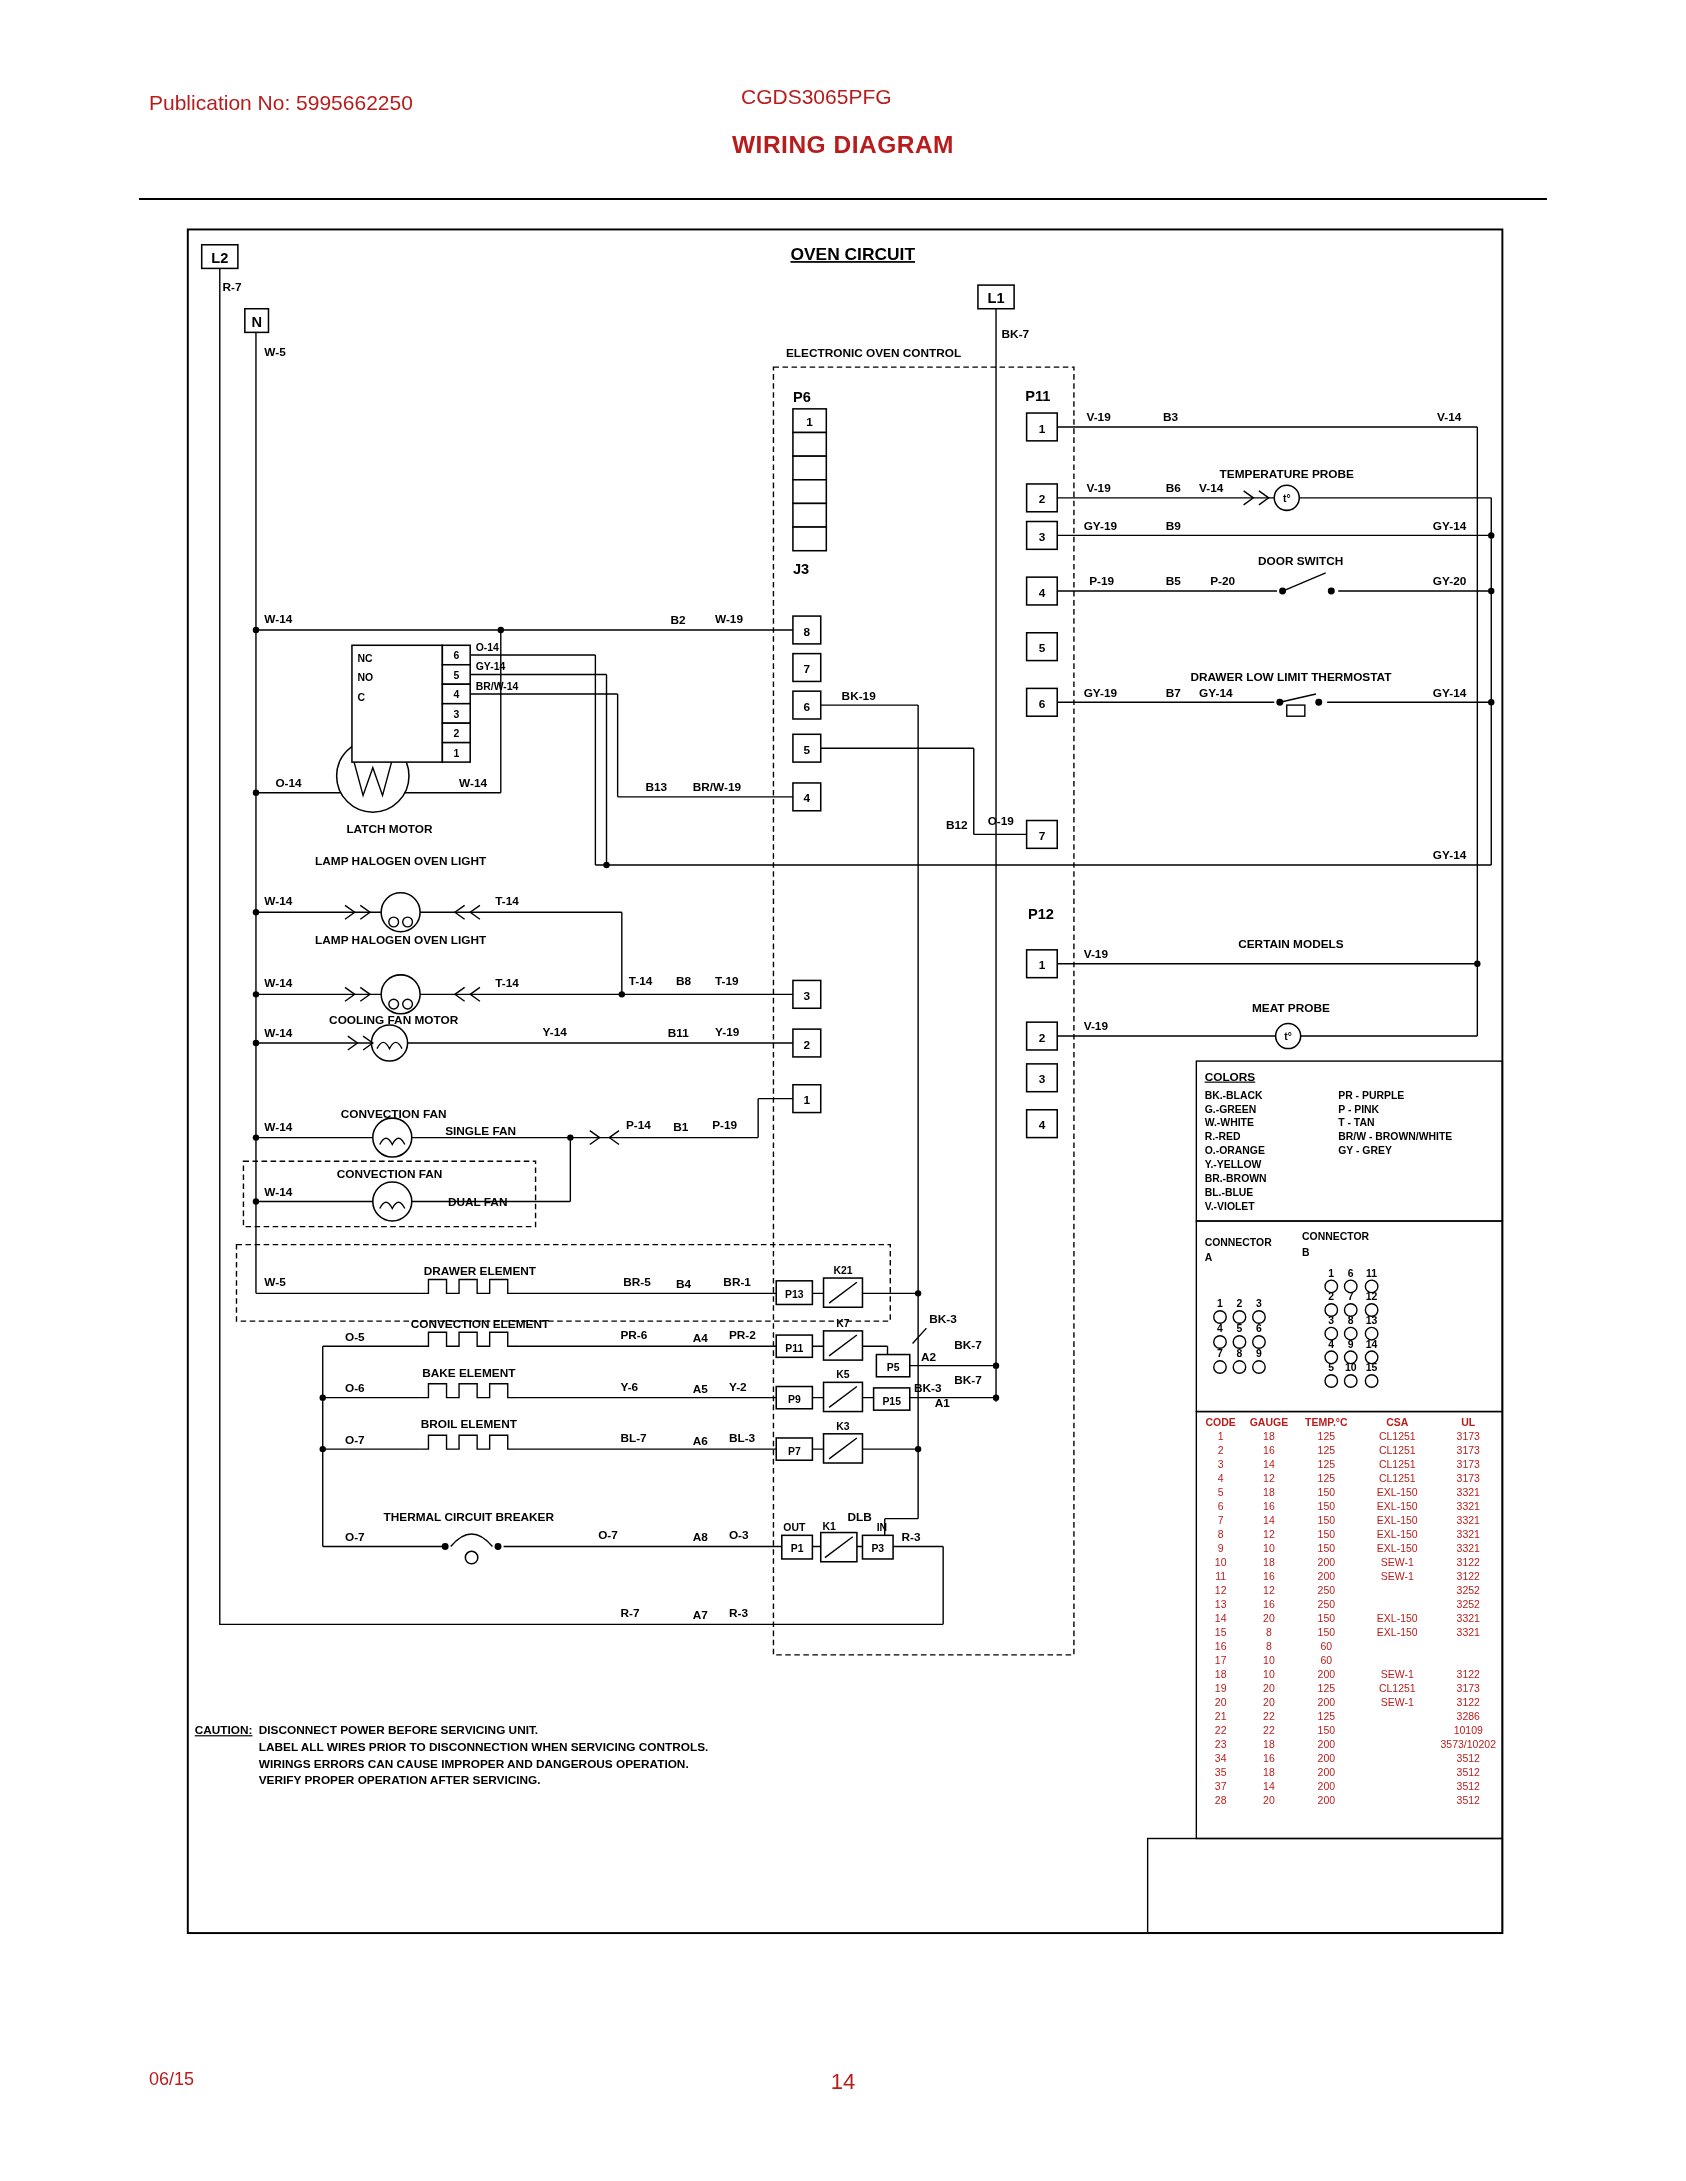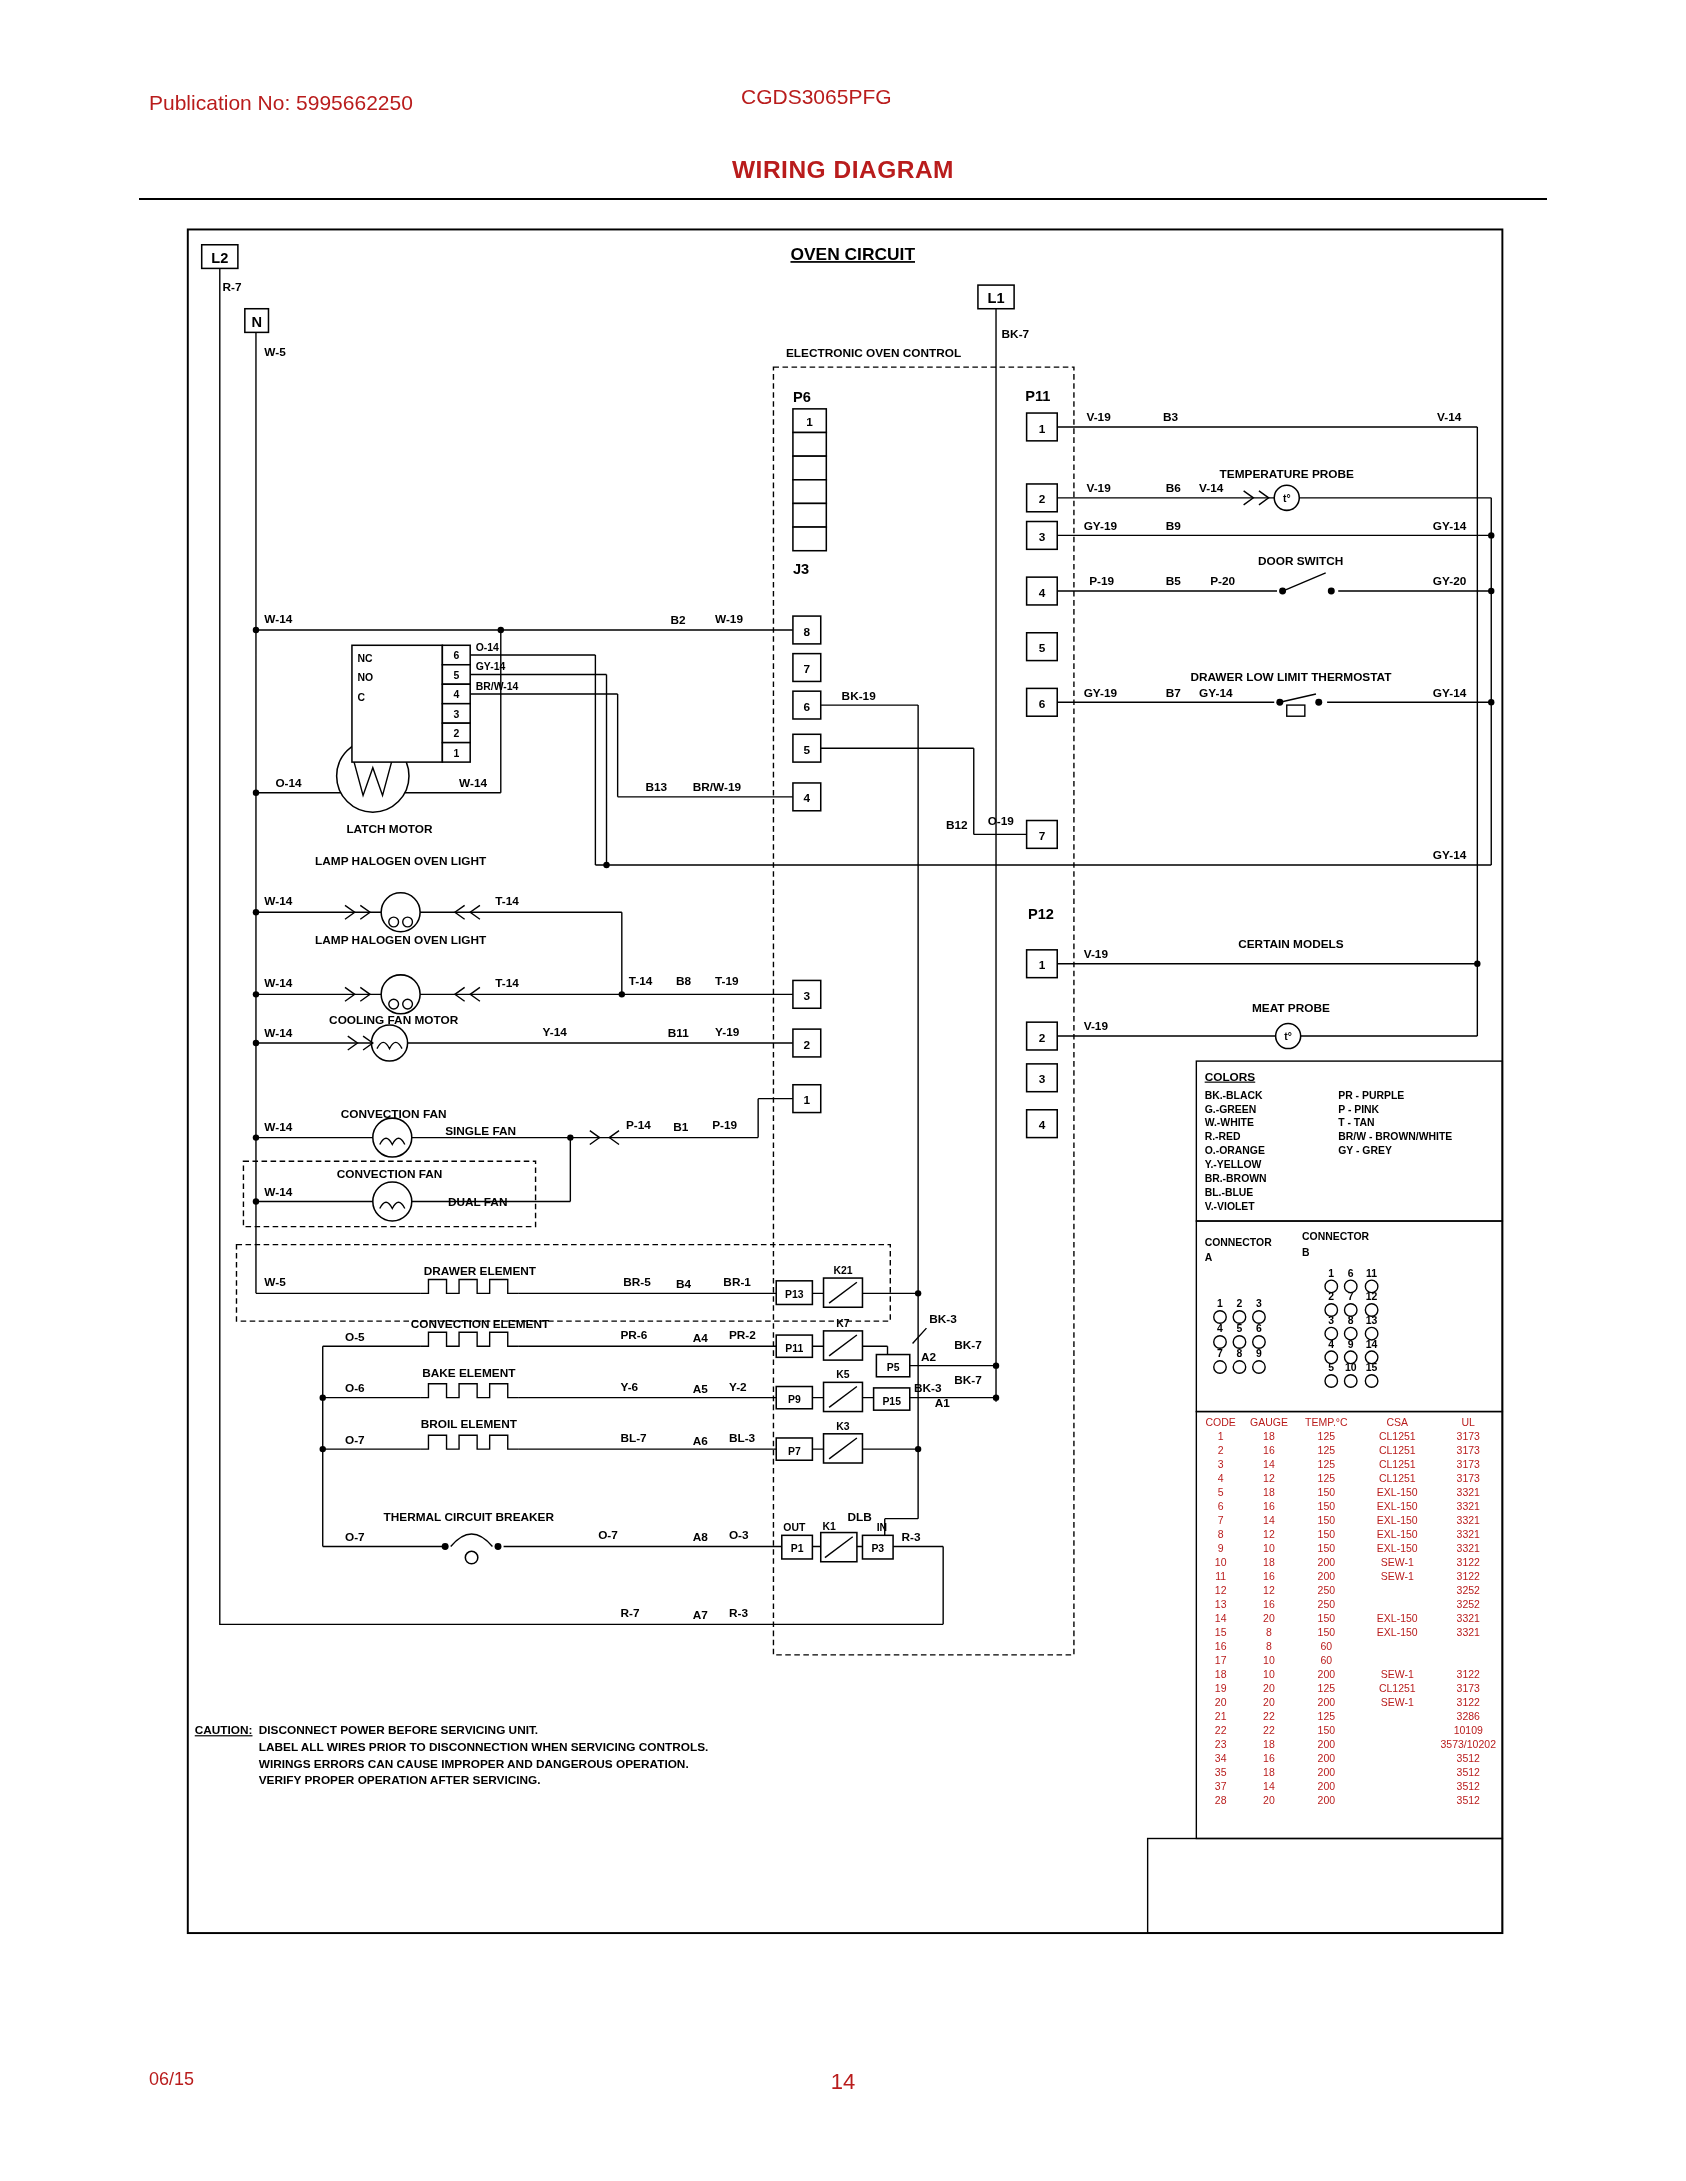--- a/index.html
+++ b/index.html
@@ -1,35 +1,35 @@
 <!DOCTYPE html>
 <html style="font-size:14.5px"><head>
 <meta charset="utf-8">
 <style>
   html,body{margin:0;padding:0;background:#e8e8e8}
   .page{position:relative;width:1686px;height:2182px;background:#fff;font-family:"Liberation Sans","DejaVu Sans",sans-serif;color:#b91c1c;overflow:hidden}
   .hdr-pub{position:absolute;left:149px;top:91px;font-size:21px}
   .hdr-model{position:absolute;left:741px;top:85px;font-size:21px}
-  .hdr-title{position:absolute;left:0;top:156px;width:100%;text-align:center;font-size:24.5px;font-weight:bold;letter-spacing:0.5px}
+  .hdr-title{position:absolute;left:0;top:131px;width:100%;text-align:center;font-size:24.5px;font-weight:bold;letter-spacing:0.5px}
   .hdr-rule{position:absolute;left:139px;top:198px;width:1408px;height:1.8px;background:#000}
   .ftr-date{position:absolute;left:149px;top:2069px;font-size:18px}
   .ftr-page{position:absolute;left:0;top:2069px;width:100%;text-align:center;font-size:22px}
   svg.diagram{position:absolute;left:0;top:0;width:1686px;height:2182px}
   svg text{font-family:"Liberation Sans","DejaVu Sans",sans-serif;font-weight:bold;fill:#000}
   .s7{font-size:7.5px}.s8{font-size:8.5px}.s10{font-size:10.5px}.s12{font-size:12.5px}
   .mid{text-anchor:middle}
   .w{stroke:#000;stroke-width:1;fill:none}
   .w2{stroke:#000;stroke-width:1.4;fill:none}
   .dash{stroke:#000;stroke-width:1;fill:none;stroke-dasharray:4 2.5}
   .bx{stroke:#000;stroke-width:1.1;fill:#fff}
   .sym{stroke:#000;stroke-width:1.1;fill:#fff}
   .msk{fill:#fff;stroke:none}
   .dot{fill:#000;stroke:none}
   .wire-table{position:absolute;left:1198px;top:1415px;width:302px;display:grid;grid-template-columns:15% 17% 21% 26% 21%;font-size:10.5px;line-height:14px;text-align:center}
-  .wire-table .th{font-weight:normal}
+  .wire-table .th{font-weight:bold}
   .wire-table .td{font-weight:normal}
 </style>
 </head>
 <body>
 
 <div class="page">
 
   <div class="hdr-pub">Publication No: 5995662250</div>
   <div class="hdr-model">CGDS3065PFG</div>
   <div class="hdr-title">WIRING DIAGRAM</div>

